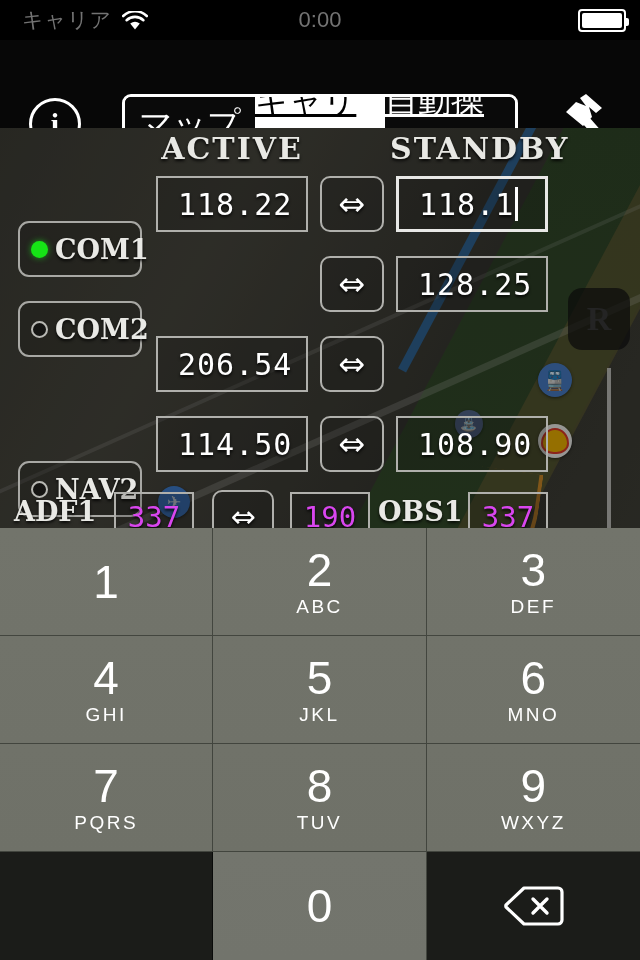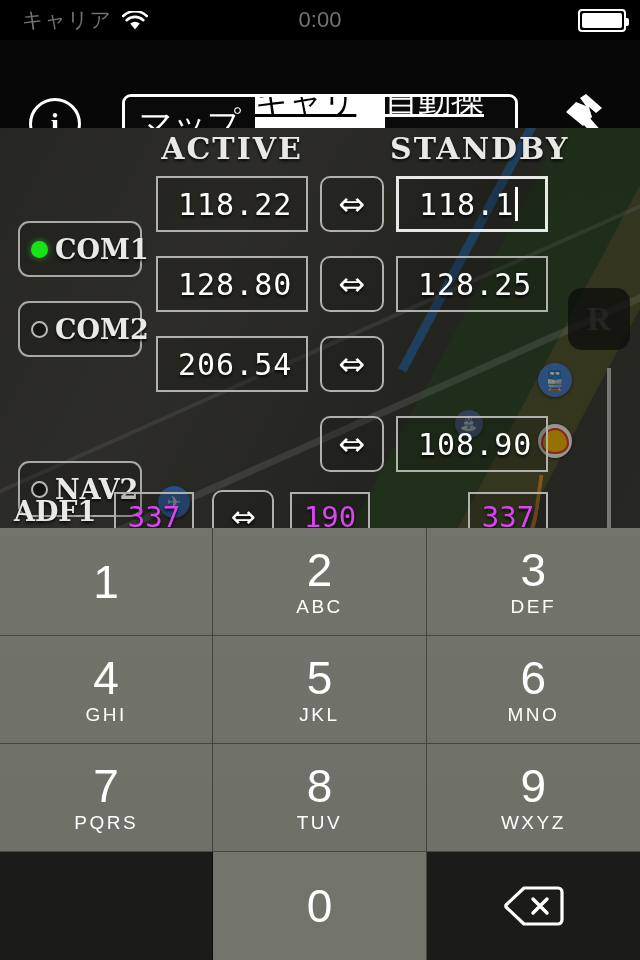--- a/index.html
+++ b/index.html
@@ -251,44 +251,45 @@
         <span>118.1</span>
           <span class="caret"></span>
       </div>
     </div>
 
     <div class="row" style="top:120px">
       <div class="sel-btn">
         <span class="dot off"></span>
         <span class="sel-label">COM2</span>
       </div>
-      <div class="freq active">128.80</div>
       <div class="swap">⇔</div>
       <div class="freq standby">128.25</div>
     </div>
 
     <div class="row" style="top:200px">
       <div class="freq active">206.54</div>
       <div class="swap">⇔</div>
     </div>
 
     <div class="row" style="top:280px">
       <div class="sel-btn">
         <span class="dot off"></span>
         <span class="sel-label">NAV2</span>
       </div>
+      <div class="freq active">114.50</div>
       <div class="swap">⇔</div>
       <div class="freq standby">108.90</div>
     </div>
 
     <div class="row-bot">
       <div class="bot-label" style="left:14px">ADF1</div>
       <div class="bot-field" style="left:114px;width:80px">337</div>
       <div class="bot-swap">⇔</div>
       <div class="bot-field" style="left:290px;width:80px">190</div>
+      <div class="bot-label" style="left:378px">OBS1</div>
       <div class="bot-field" style="left:468px;width:80px">337</div>
     </div>
   </div>
 
   <div class="keyboard">
     <div class="kb-grid">
       <div class="key">
         <span class="num">1</span>
 
       </div>

